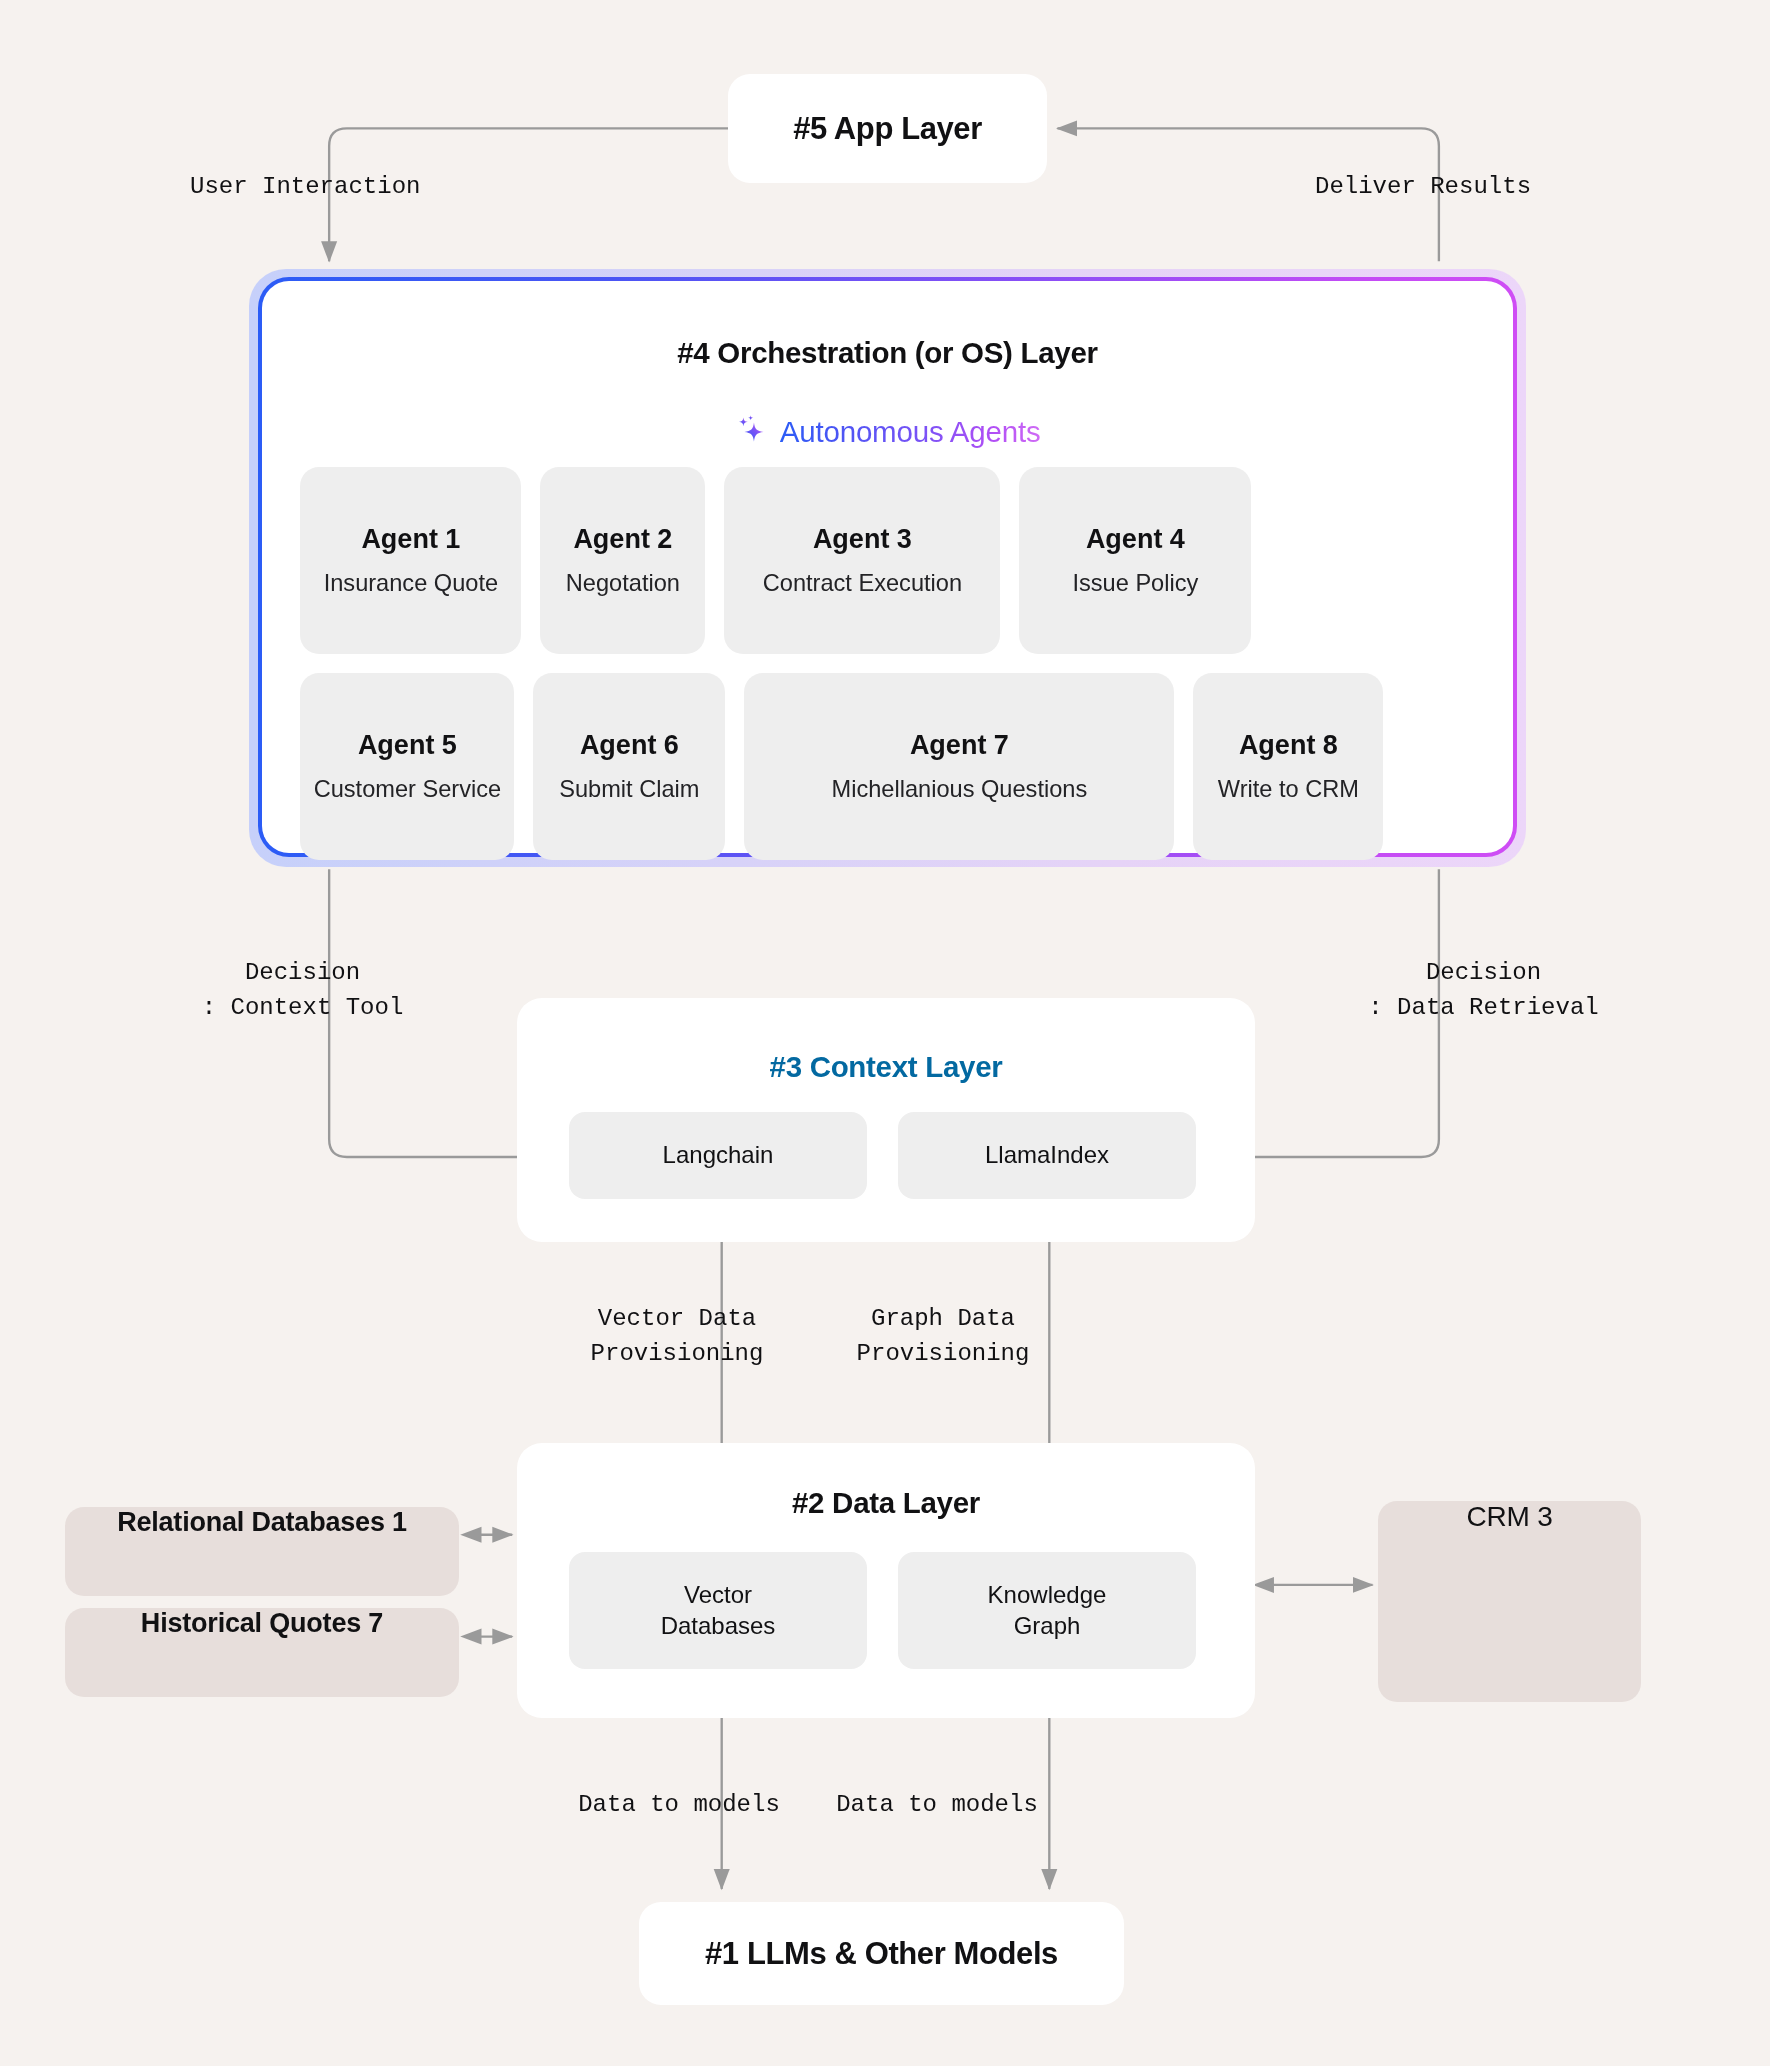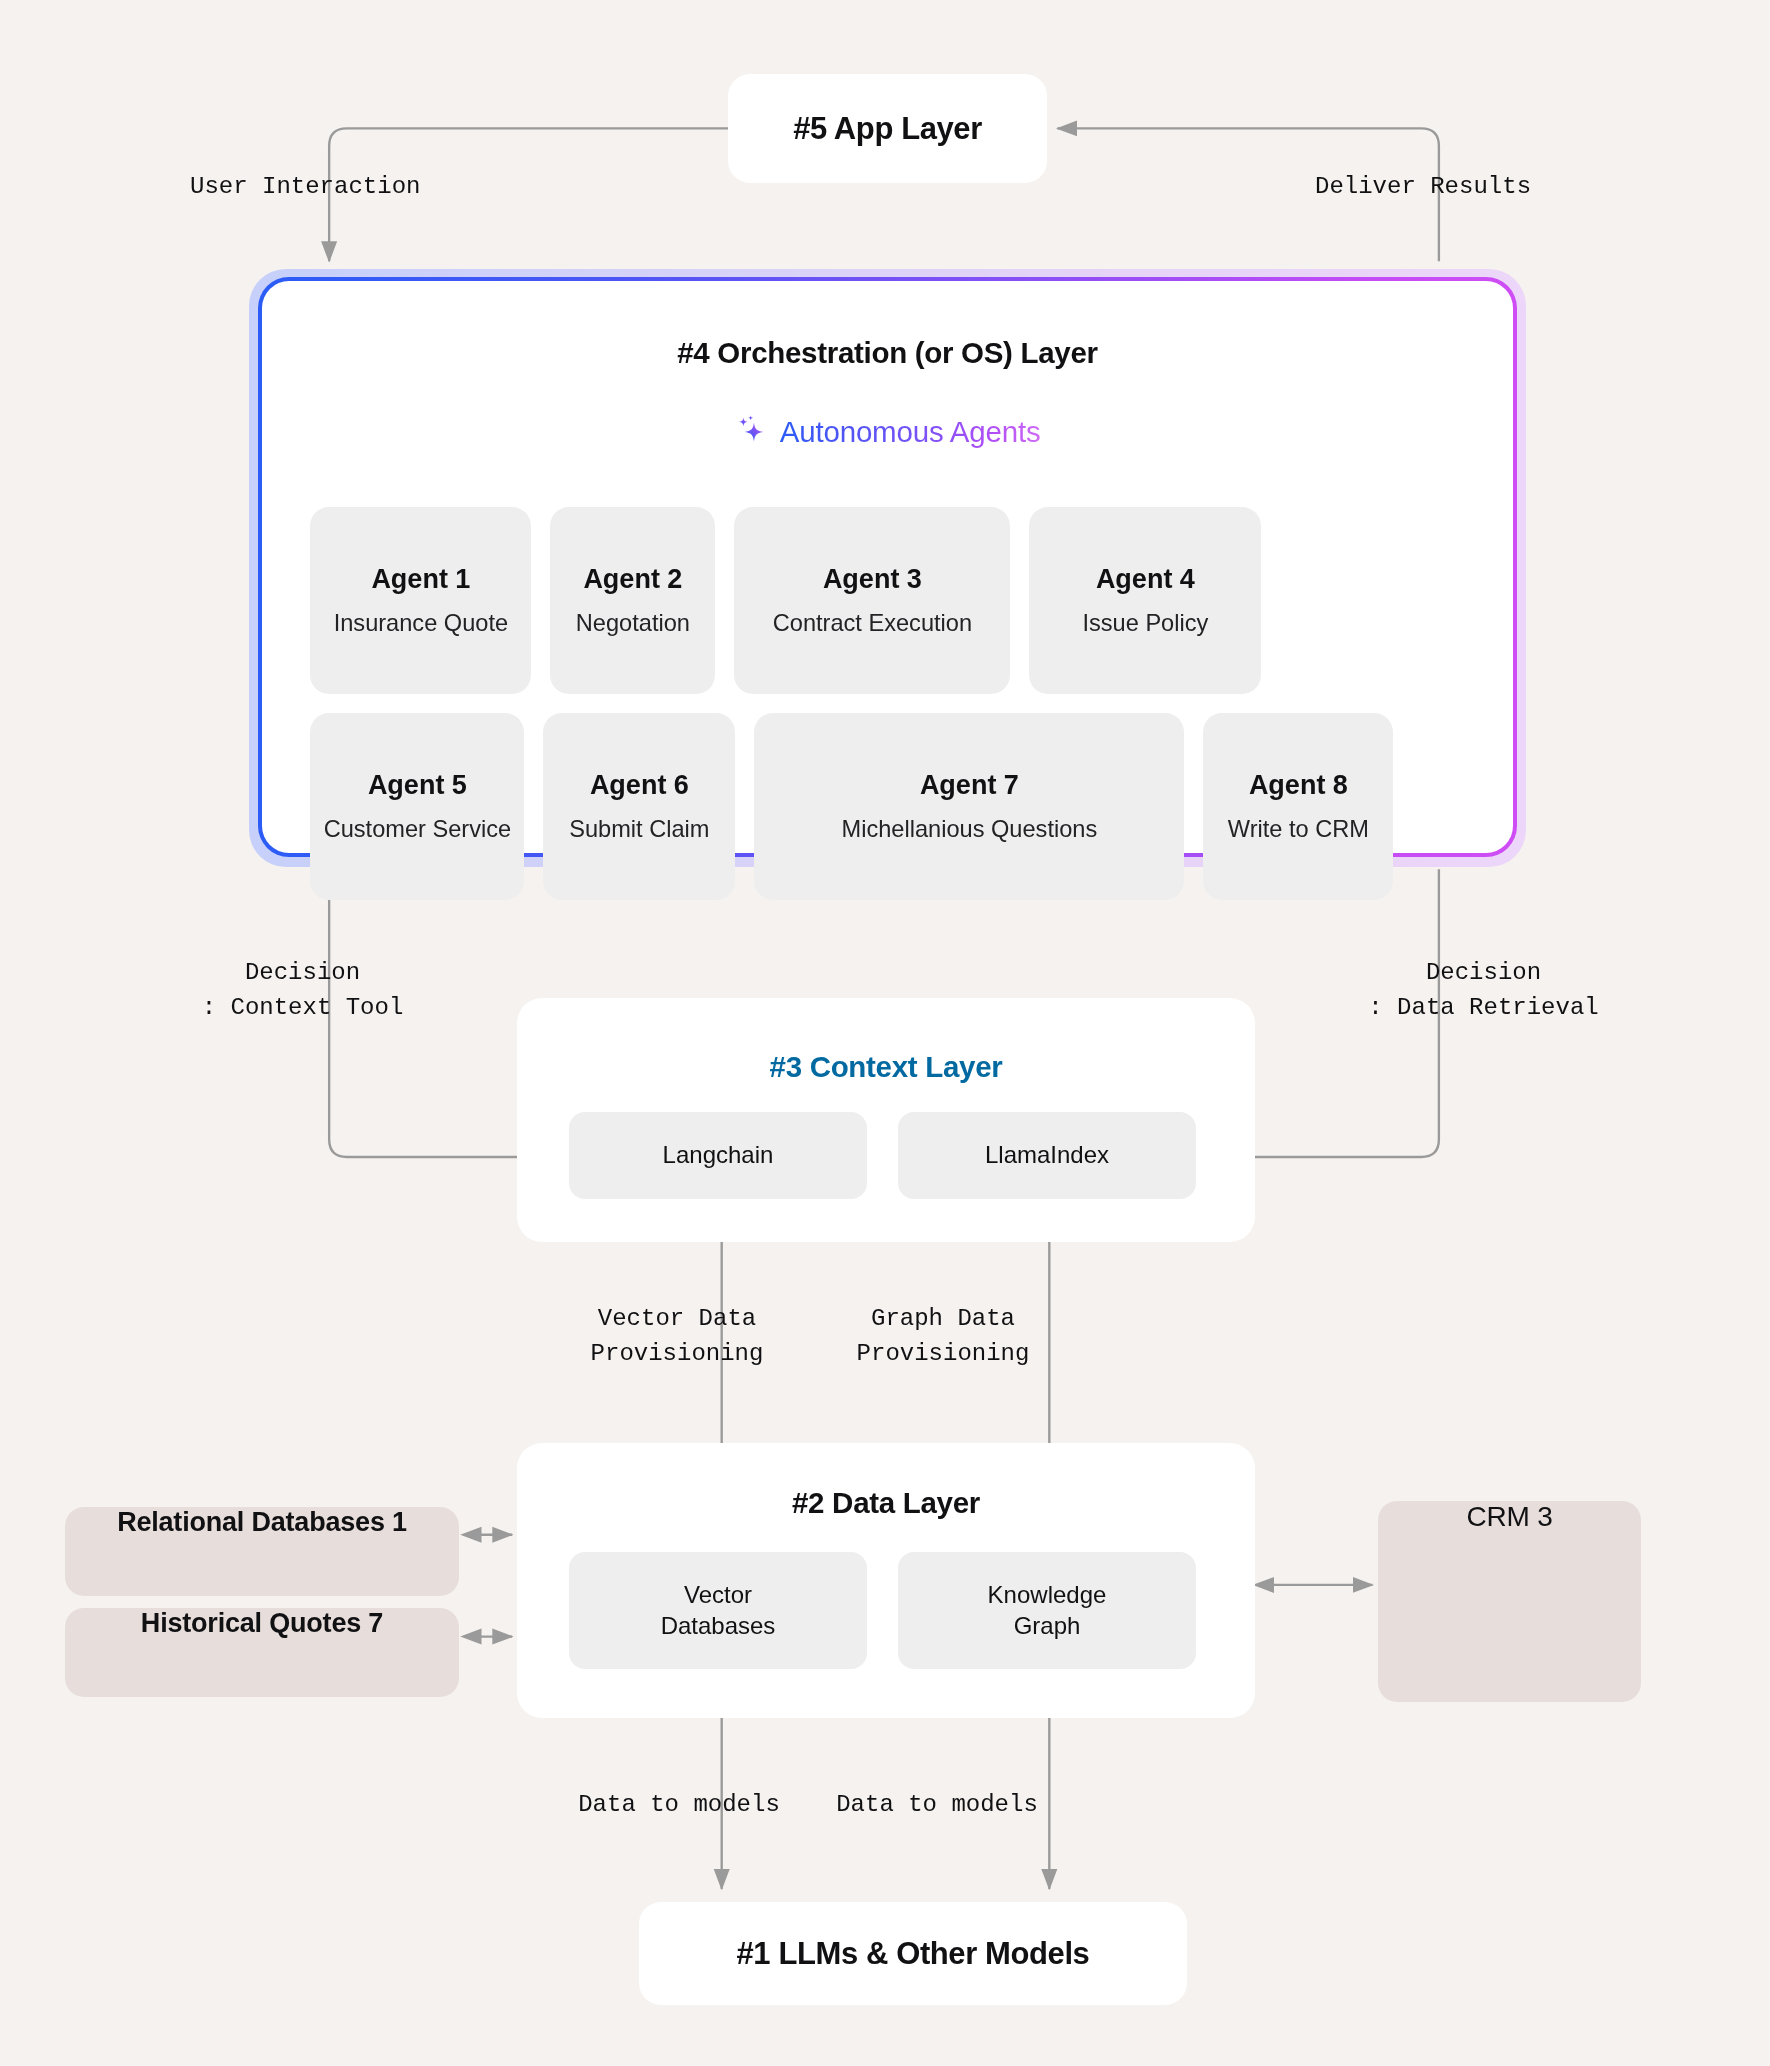--- a/index.html
+++ b/index.html
@@ -89,23 +89,23 @@
     background: linear-gradient(90deg, #2b5cf6 0%, #4a55f4 22%, #7a52f6 55%, #b14ef5 82%, #cf6bf5 100%);
     -webkit-background-clip: text;
     background-clip: text;
     color: transparent;
     -webkit-text-fill-color: transparent;
   }
 
   
   #agent-grid {
     position: absolute;
-    left: 48px; top: 186px;
+    left: 38px; top: 186px;
     width: 1173px;
-    display: flex; flex-direction: column; gap: 19px; margin-top: 40px;
+    display: flex; flex-direction: column; gap: 19px;
   }
   .agent-row { display: flex; gap: 19px; }
   .agent-card {
     background: #eeeeee;
     border-radius: 19px;
     height: 187px;
     display: flex; flex-direction: column;
     align-items: center; justify-content: center;
     gap: 14.8px;
     padding: 0 20.7px;
@@ -169,21 +169,21 @@
   }
   .box-beige .t { font-size: 27px; font-weight: 700; color: #111113; letter-spacing: -0.2px; }
   #rel-db   { left: 65px;  top: 1491px; width: 394px; height: 89px; }
   #hist-q   { left: 65px;  top: 1592px; width: 394px; height: 89px; }
   #crm      { left: 1378px; top: 1485px; width: 263px; height: 201px; }
   #crm .t { font-weight: 400; font-size: 28px; }
 
   
   #llm-layer {
     left: 639px; top: 1902px;
-    width: 548px; height: 103px;
+    width: 485px; height: 103px;
     display: flex; align-items: center; justify-content: center;
     border-radius: 22px;
   }
   #llm-layer .t { font-size: 31px; font-weight: 700; color: #111113; letter-spacing: -0.4px; }
 
   
   .edge-label {
     position: absolute;
     font-family: "Liberation Mono", "DejaVu Sans Mono", monospace;
     font-size: 24px;

